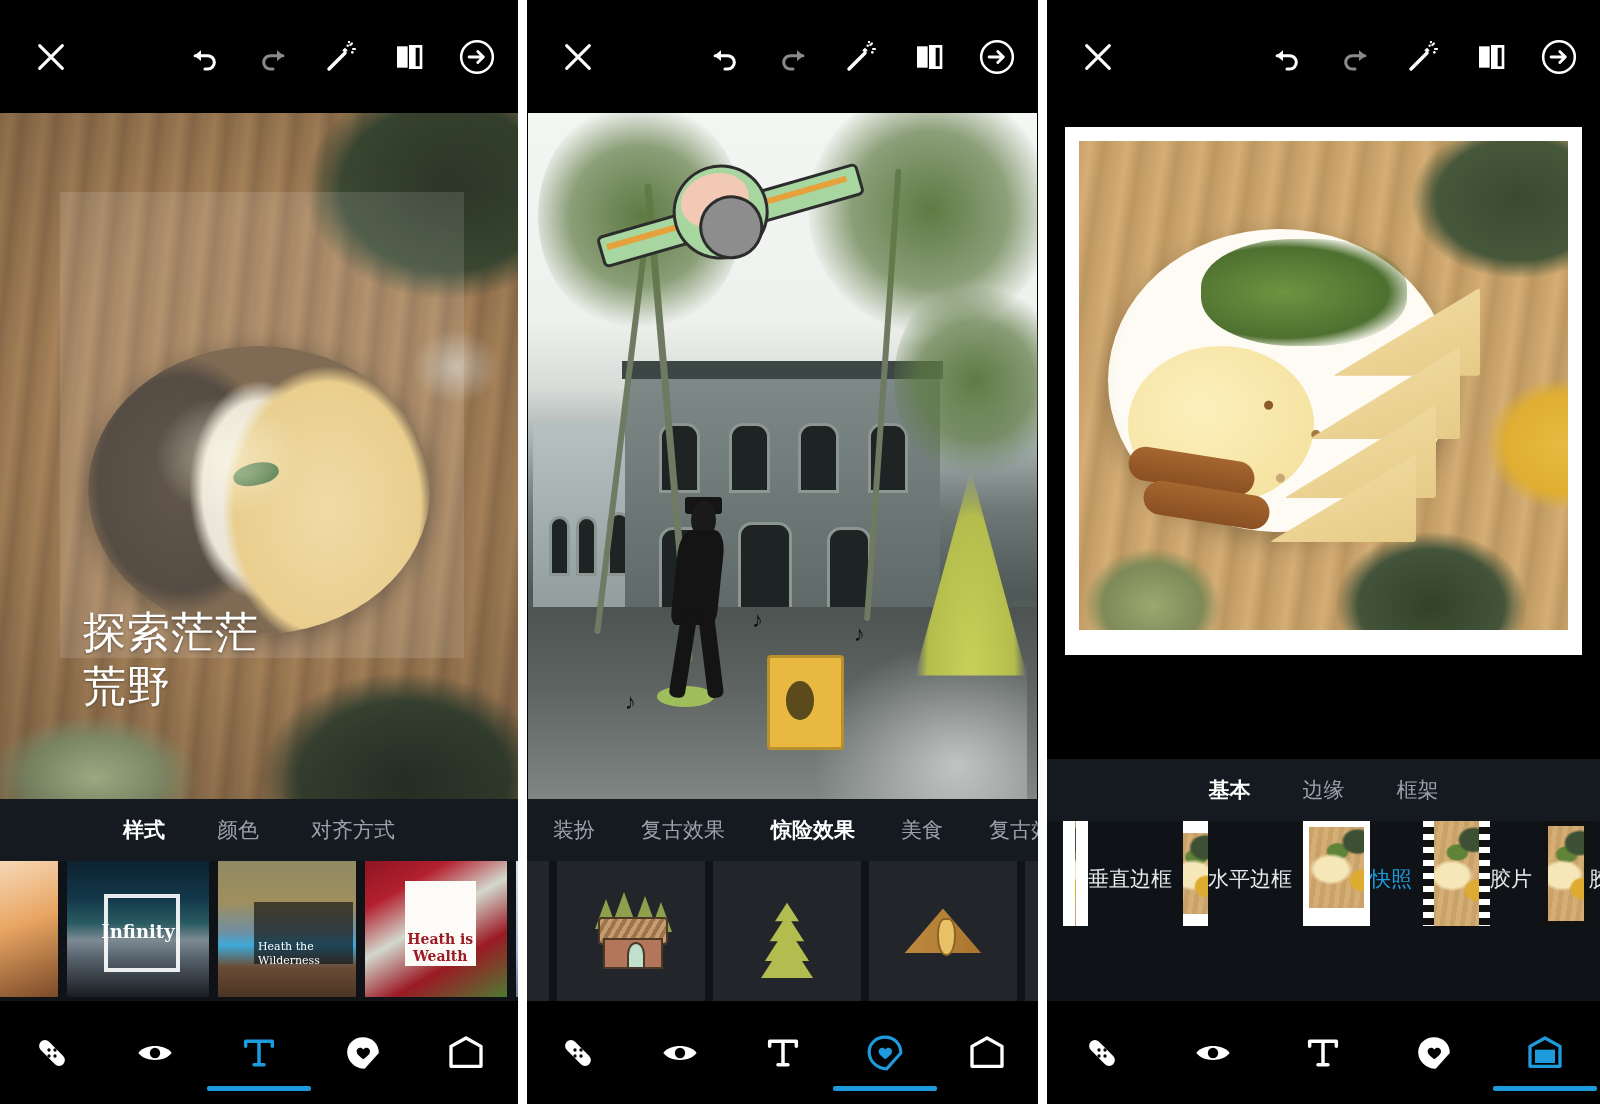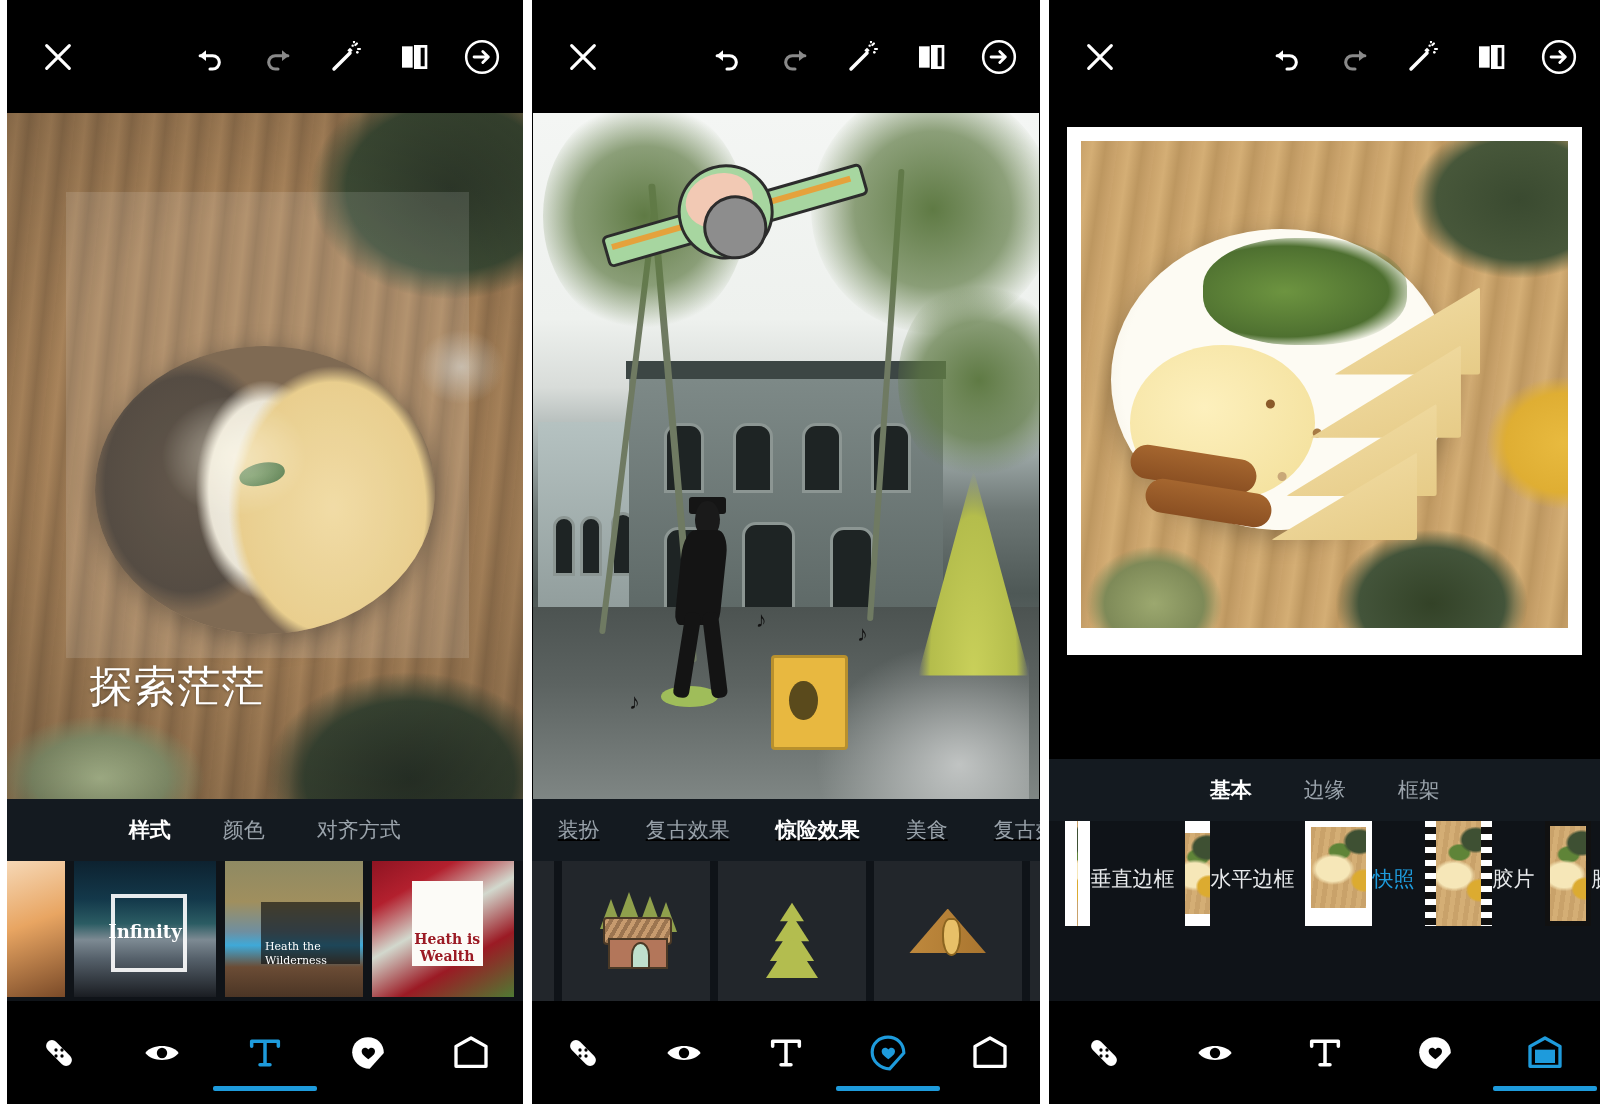--- a/index.html
+++ b/index.html
@@ -1,21 +1,21 @@
 <!DOCTYPE html>
 <html><head>
 <meta charset="utf-8">
 <style>
   html,body{margin:0;padding:0;background:#ffffff;}
   body{width:1600px;height:1104px;font-family:"Liberation Sans","DejaVu Sans",sans-serif;overflow:hidden;}
 
   .screens{display:flex;width:1600px;height:1104px;background:#ffffff;}
 
   .phone{position:relative;background:#000;overflow:hidden;display:flex;flex-direction:column;}
-  .phone.p1{width:518px;margin-left:7px;}
+  .phone.p1{width:518px;margin-left:0;}
   .phone.p2{width:511px;margin-left:9px;}
   .phone.p3{width:553px;margin-left:9px;}
 
   
   .topbar{height:113px;background:#000;display:flex;align-items:center;position:relative;flex:0 0 auto;}
   .tb-close{position:absolute;left:34px;top:50%;transform:translateY(-50%);width:34px;height:34px;display:flex;align-items:center;justify-content:center;}
   .tb-right{position:absolute;right:22px;top:50%;transform:translateY(-50%);display:flex;align-items:center;gap:30px;}
   .tb-icon{width:38px;height:38px;display:flex;align-items:center;justify-content:center;}
   .tb-icon svg{display:block;}
 
@@ -110,21 +110,21 @@
   .toast{position:absolute;background:linear-gradient(160deg,#f3dfa8,#e6cb87);border-radius:3px;}
   .saus{position:absolute;border-radius:22px;background:linear-gradient(180deg,#a5662f,#8a4f22);}
   .hash{position:absolute;left:34%;top:48%;width:24%;height:30%;
     background:radial-gradient(circle 5px at 20% 20%, #8a5a2a 0 4px, rgba(0,0,0,0) 5px),
                radial-gradient(circle 5px at 60% 40%, #a77a44 0 4px, rgba(0,0,0,0) 5px),
                radial-gradient(circle 5px at 30% 70%, #c9a878 0 4px, rgba(0,0,0,0) 5px),
                radial-gradient(circle 5px at 75% 75%, #8f6434 0 4px, rgba(0,0,0,0) 5px);}
 
   
   .tabs{background:#141a20;height:62px;display:flex;align-items:center;justify-content:center;gap:52px;flex:0 0 auto;padding:0 10px;box-sizing:border-box;}
-  .tabs.left{justify-content:flex-start;gap:46px;padding-left:26px;text-decoration:underline;}
+  .tabs.left{justify-content:flex-start;gap:46px;padding-left:26px;}
   .tab{color:#9aa3ab;font-size:21px;white-space:nowrap;}
   .tab.active{color:#fff;font-weight:bold;}
 
   
   .strip{background:#0f1318;flex:0 0 auto;display:flex;align-items:flex-start;gap:9px;overflow:hidden;height:140px;}
   .strip.p1{height:140px;padding:0;}
   .thumb{flex:0 0 auto;height:136px;position:relative;overflow:hidden;background:#222;}
 
   .th-a{width:58px;background:linear-gradient(160deg,#f6d8b6,#e8a562 45%,#7a4a28);}
   .th-b{width:142px;background:linear-gradient(180deg,#0d2230 0%,#13384a 28%,#2b5c63 46%,#7d8a93 58%,#55606a 72%,#1a1d22 100%);}
@@ -234,20 +234,21 @@
     </div>
 
     <div class="canvas">
       <div class="photo1">
         <div class="bowl-detail"></div>
         <div class="mint"></div>
       </div>
       <div class="textbox"></div>
       <div class="overlay-text">
         <div>探索茫茫</div>
+        <div>荒野</div>
       </div>
     </div>
 
     <div class="tabs">
       <div class="tab active">样式</div>
       <div class="tab">颜色</div>
       <div class="tab">对齐方式</div>
     </div>
 
     <div class="strip p1">

